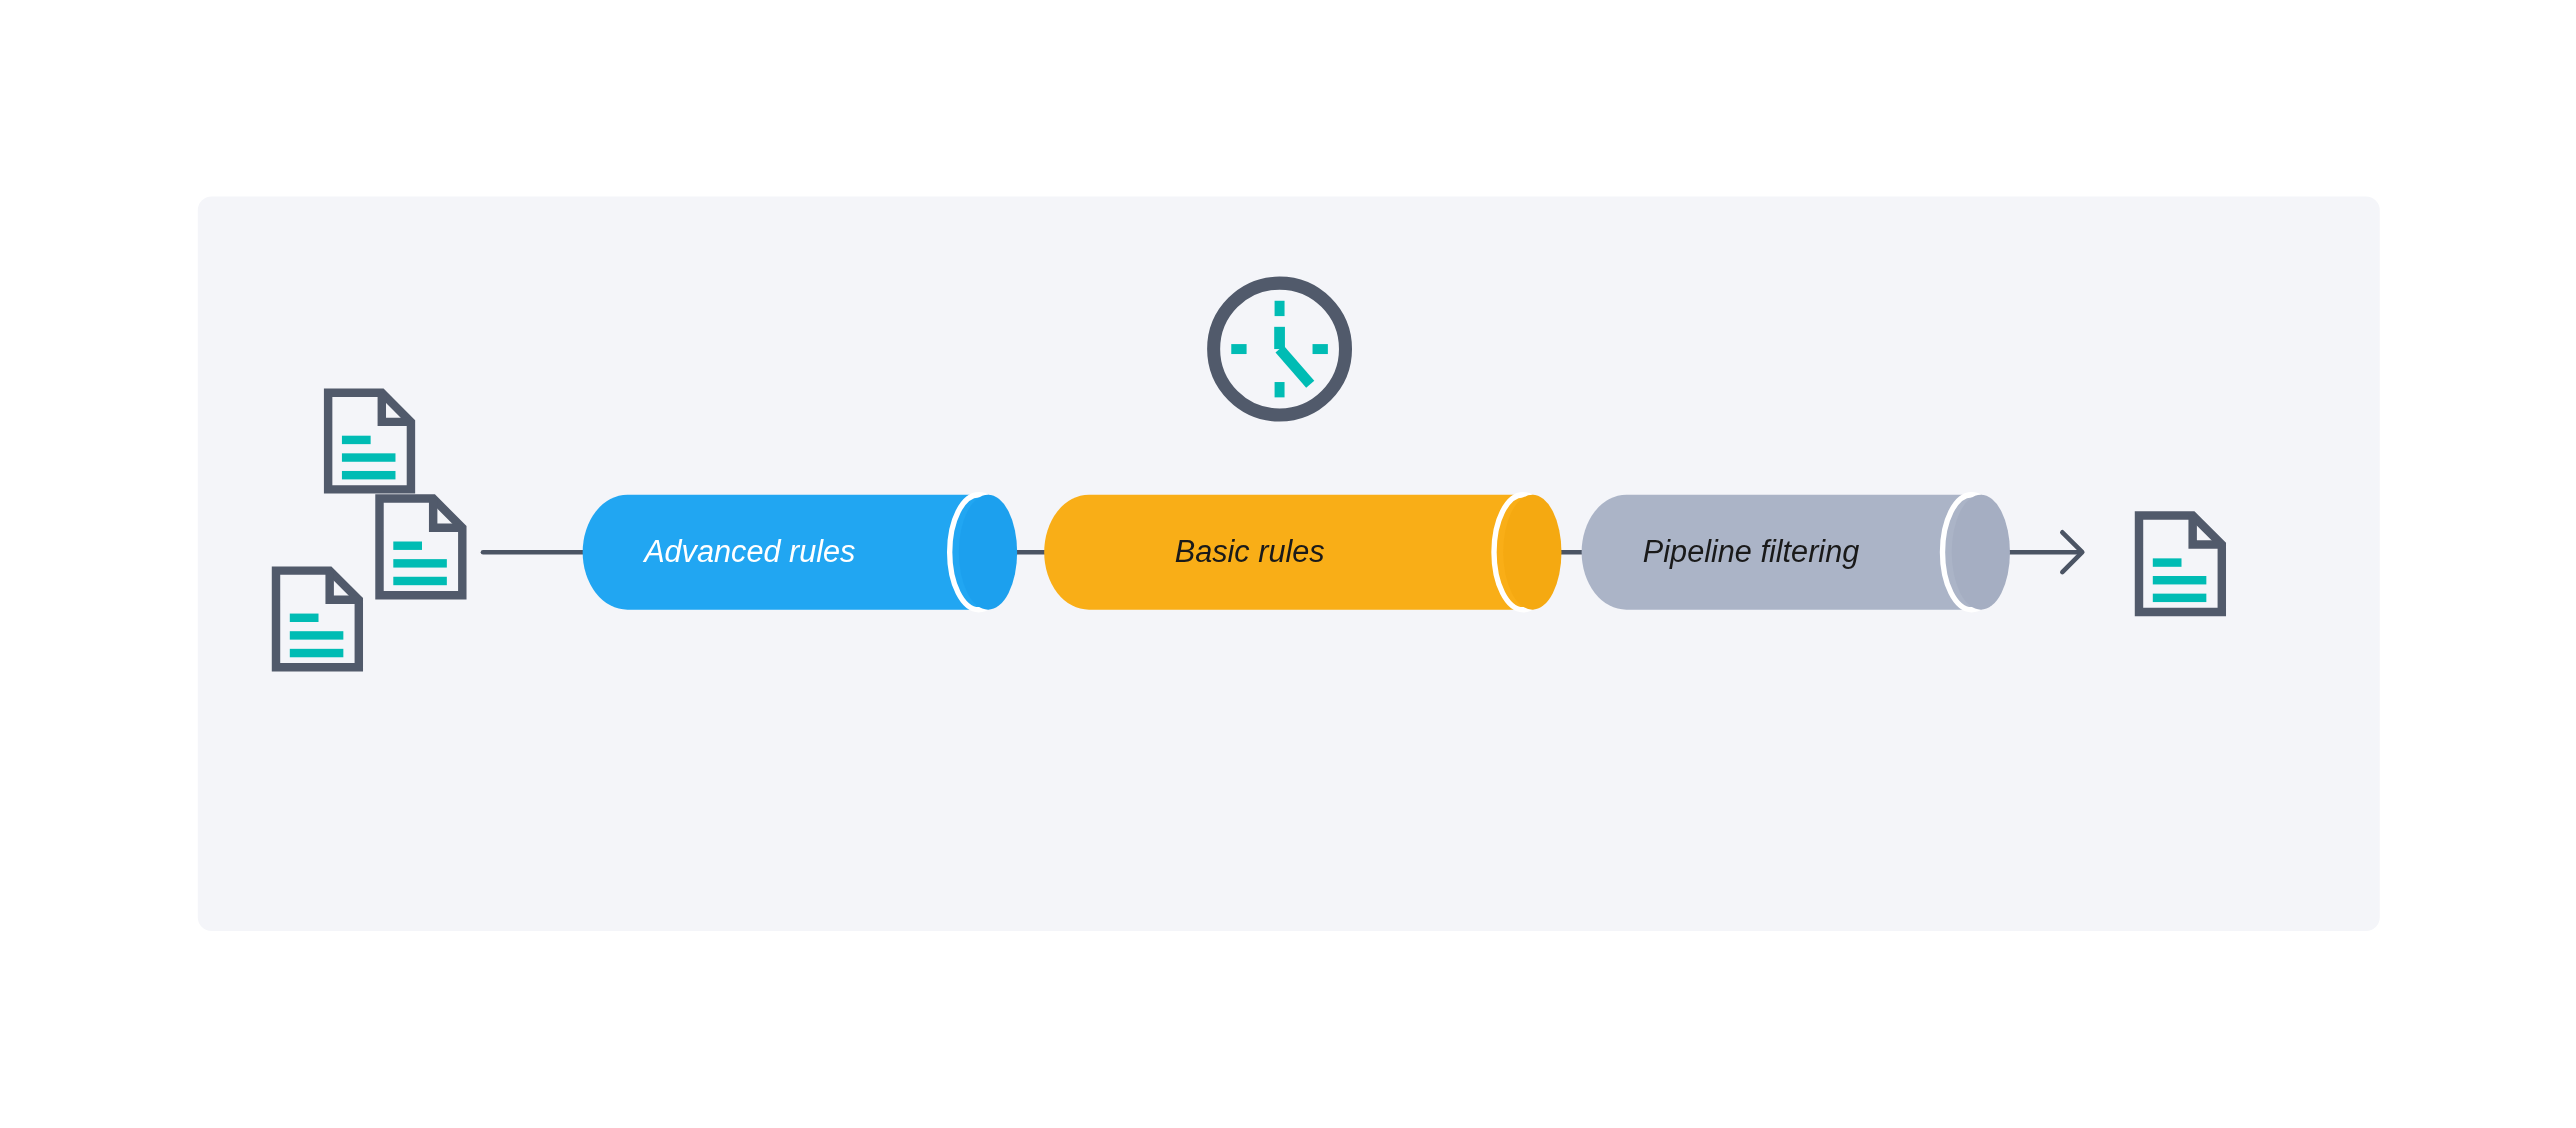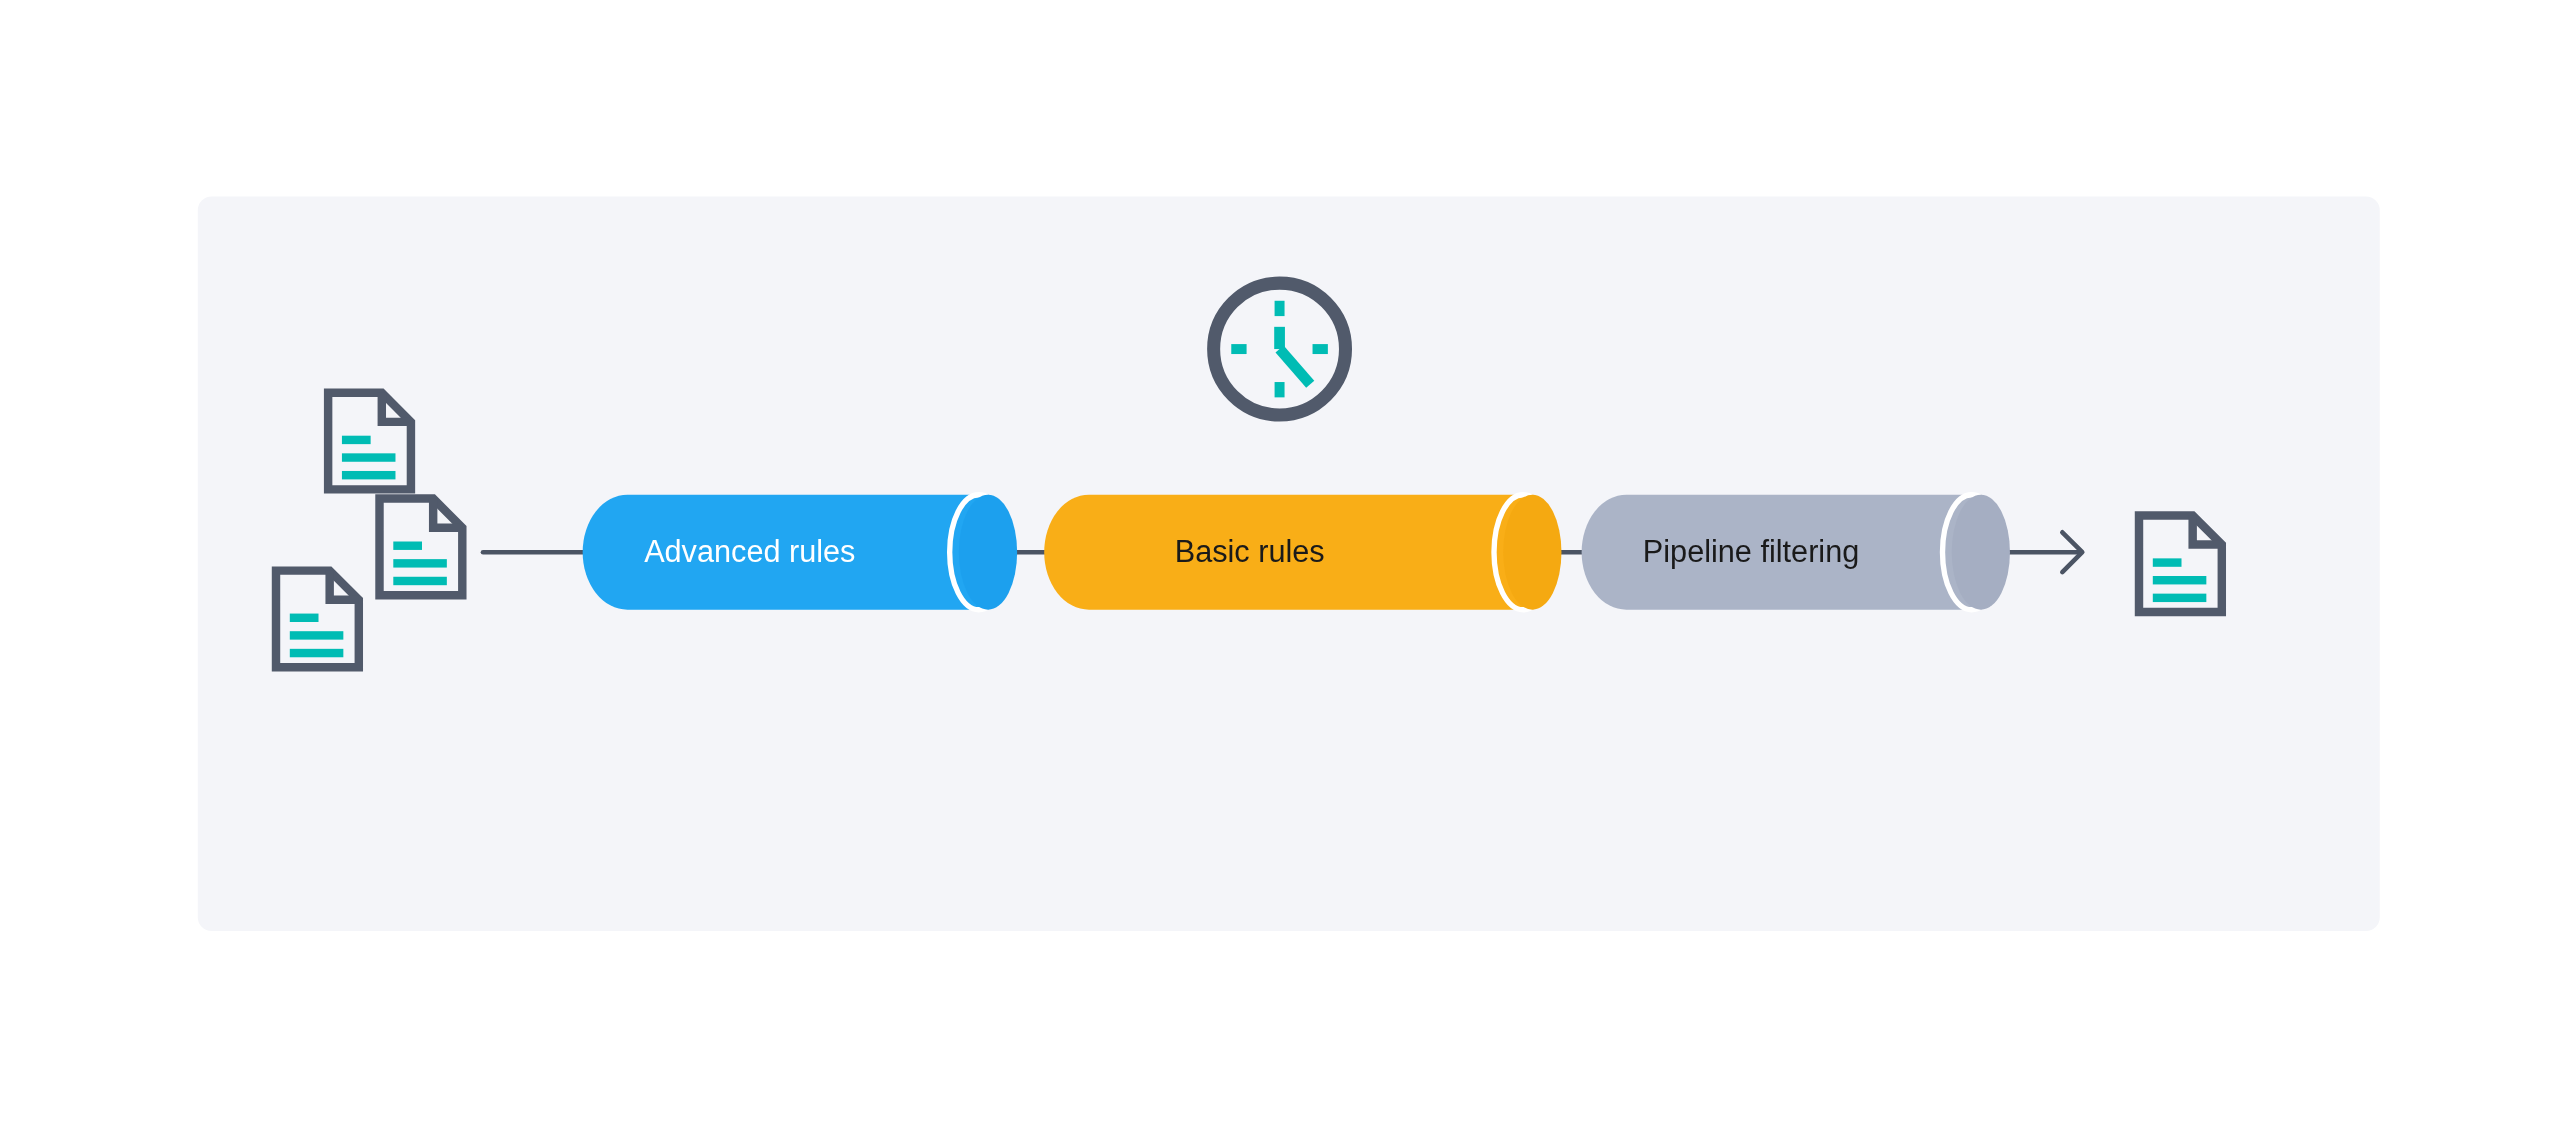--- a/index.html
+++ b/index.html
@@ -10,20 +10,21 @@
   body {
     width: 2576px;
     height: 1129px;
     font-family: "Liberation Sans", sans-serif;
     overflow: hidden;
   }
   #stage {
     position: relative;
     width: 2161px;
     height: 1129px;
+    font-style: italic;
   }
   #diagram-svg {
     position: absolute;
     left: 0;
     top: 0;
     display: block;
   }
   .node-label {
     font-family: "Liberation Sans", sans-serif;
     font-size: 40px;

